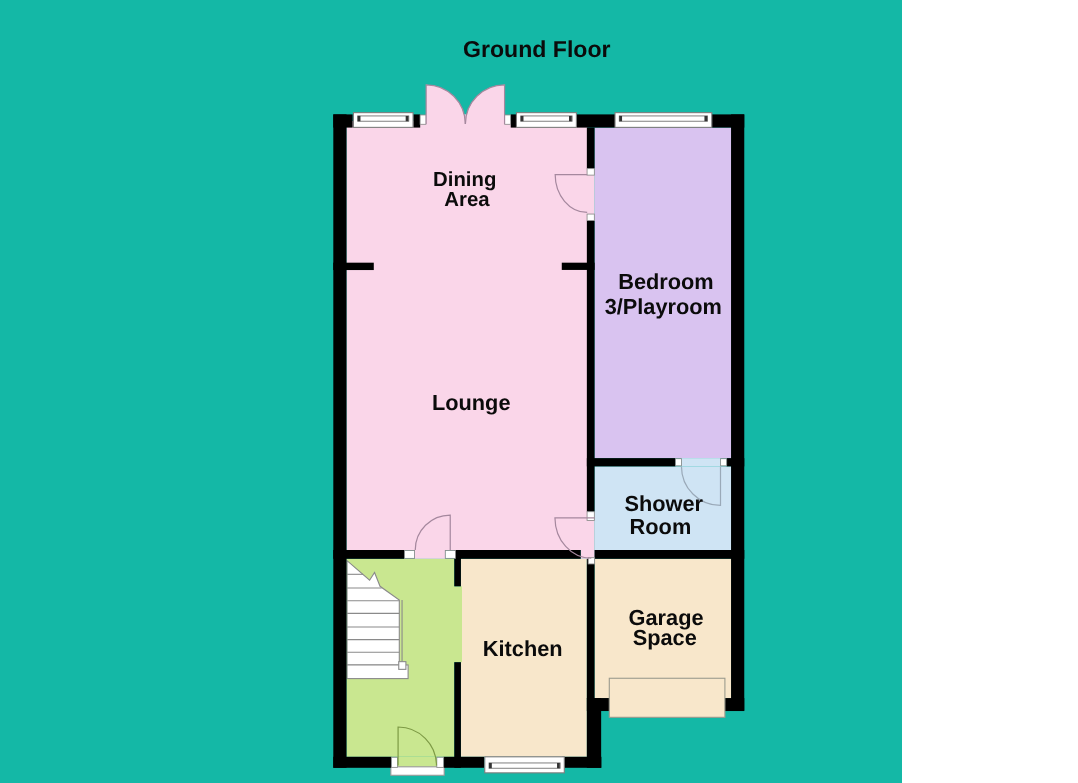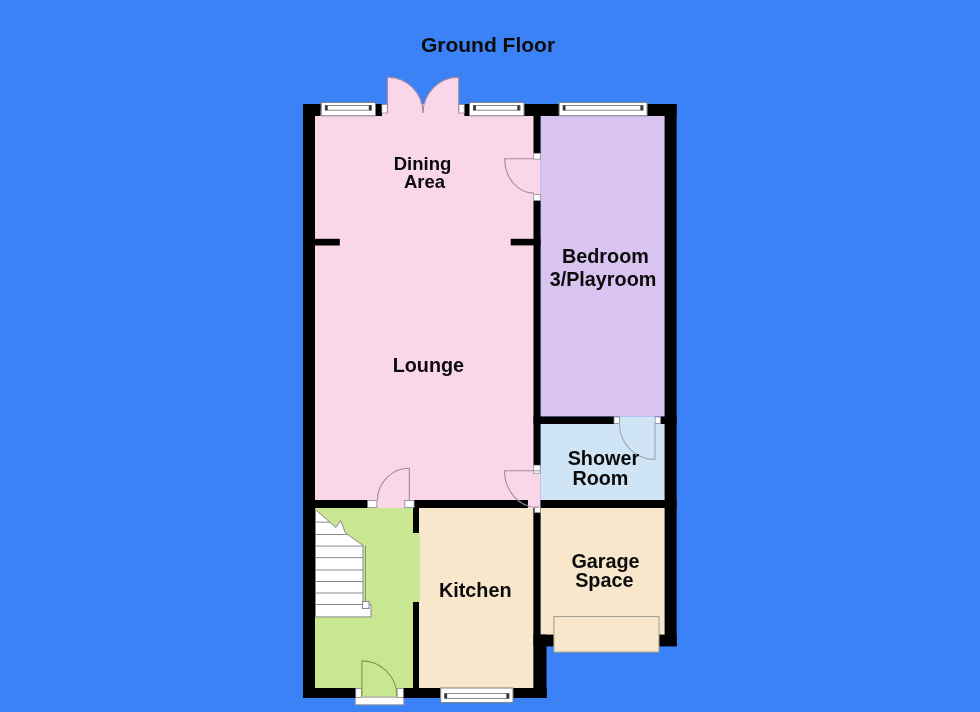--- a/index.html
+++ b/index.html
@@ -1,16 +1,16 @@
 <!DOCTYPE html>
 <html><head>
 <meta charset="utf-8">
 <style>
   html,body{margin:0;padding:0;background:#ffffff;}
-  .wrap{width:980px;height:712px;position:relative;background:#3b82f6;overflow:hidden;}
+  .wrap{width:820px;height:712px;position:relative;background:#14b8a6;overflow:hidden;}
   svg{display:block;}
   text{font-family:"Liberation Sans", sans-serif;font-weight:bold;fill:#0b0b0b;}
 </style>
 </head>
 <body>
 <div class="wrap">
 <svg width="980" height="712" viewBox="0 0 980 712">
 
   <text x="488" y="51.5" font-size="21" text-anchor="middle">Ground Floor</text>
 

